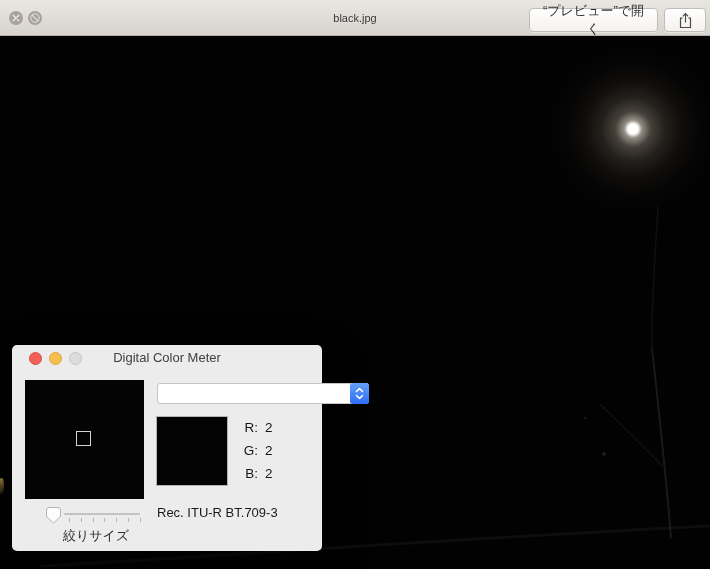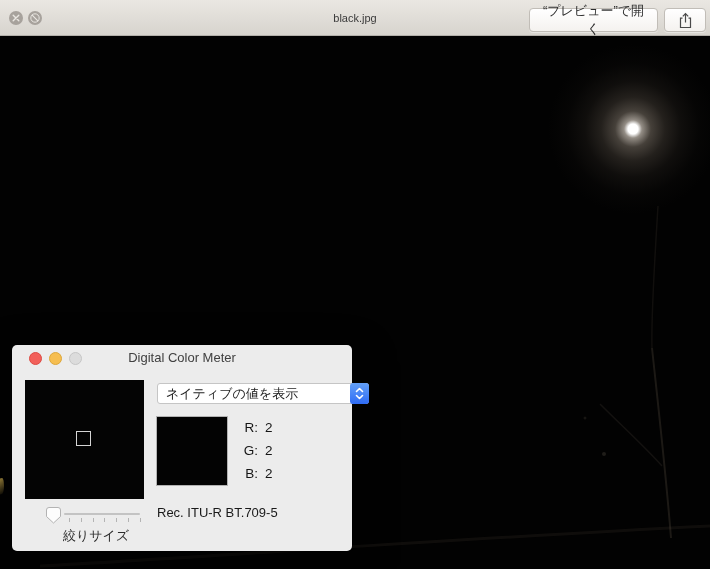--- a/index.html
+++ b/index.html
@@ -46,21 +46,21 @@
       rgba(60,53,46,.24) 48px,rgba(32,28,24,.13) 66px,rgba(0,0,0,0) 85px);
   }
   .faint-details{position:absolute;left:0;top:0;}
   .lit-leaf{
     position:absolute;left:0;top:442px;width:4px;height:16px;
     background:linear-gradient(165deg,rgba(196,165,74,.85),rgba(110,88,34,.15));
     border-radius:0 70% 70% 0;transform:skewY(-14deg);
   }
   
   .dcm-window{
-    position:absolute;left:12px;top:345px;width:340px;height:206px;
+    position:absolute;left:12px;top:345px;width:310px;height:206px;
     background:#ececec;border-radius:5px;
     box-shadow:0 16px 40px rgba(0,0,0,.6),0 0 1px rgba(0,0,0,.45);
   }
   .dcm-titlebar{position:relative;height:26px;}
   .tl{position:absolute;top:7px;width:13px;height:13px;border-radius:50%;box-sizing:border-box;border:none;padding:0;}
   .tl.red{left:17px;background:var(--traffic-red,#f2605a);border:.5px solid #dd4a43;}
   .tl.yellow{left:37px;background:var(--traffic-yellow,#f6be50);border:.5px solid #dda73a;}
   .tl.gray{left:57px;background:var(--traffic-disabled,#dcdcdc);border:.5px solid #c6c6c6;}
   .dcm-title{text-align:center;line-height:26px;font-size:13px;color:#404040;}
   .magnifier{position:absolute;left:13px;top:35px;width:119px;height:119px;background:#040404;}
@@ -151,21 +151,20 @@
       <i></i>
       <i></i>
       <i></i>
       <i></i>
       <i></i>
       <i></i>
   </div>
   <div class="slider-label">絞りサイズ</div>
 
   <div class="popup">
-    <span>ネイティブの値を表示</span>
     <span class="popup-stepper">
       <svg width="9" height="13" viewBox="0 0 9 13">
         <path d="M1.5 4.5 L4.5 1.5 L7.5 4.5" fill="none" stroke="#ffffff" stroke-width="1.6" stroke-linecap="round" stroke-linejoin="round"></path>
         <path d="M1.5 8.5 L4.5 11.5 L7.5 8.5" fill="none" stroke="#ffffff" stroke-width="1.6" stroke-linecap="round" stroke-linejoin="round"></path>
       </svg>
     </span>
   </div>
 
   <div class="swatch"></div>
 
@@ -177,14 +176,14 @@
     <div class="rgb-row">
       <span class="lab">G:</span>
       <span class="val">2</span>
     </div>
     <div class="rgb-row">
       <span class="lab">B:</span>
       <span class="val">2</span>
     </div>
   </div>
 
-  <div class="colorspace">Rec. ITU-R BT.709-5</div>
+  <div class="colorspace">Rec. ITU-R BT.709-3</div>
 </div>
 
 </body></html>

